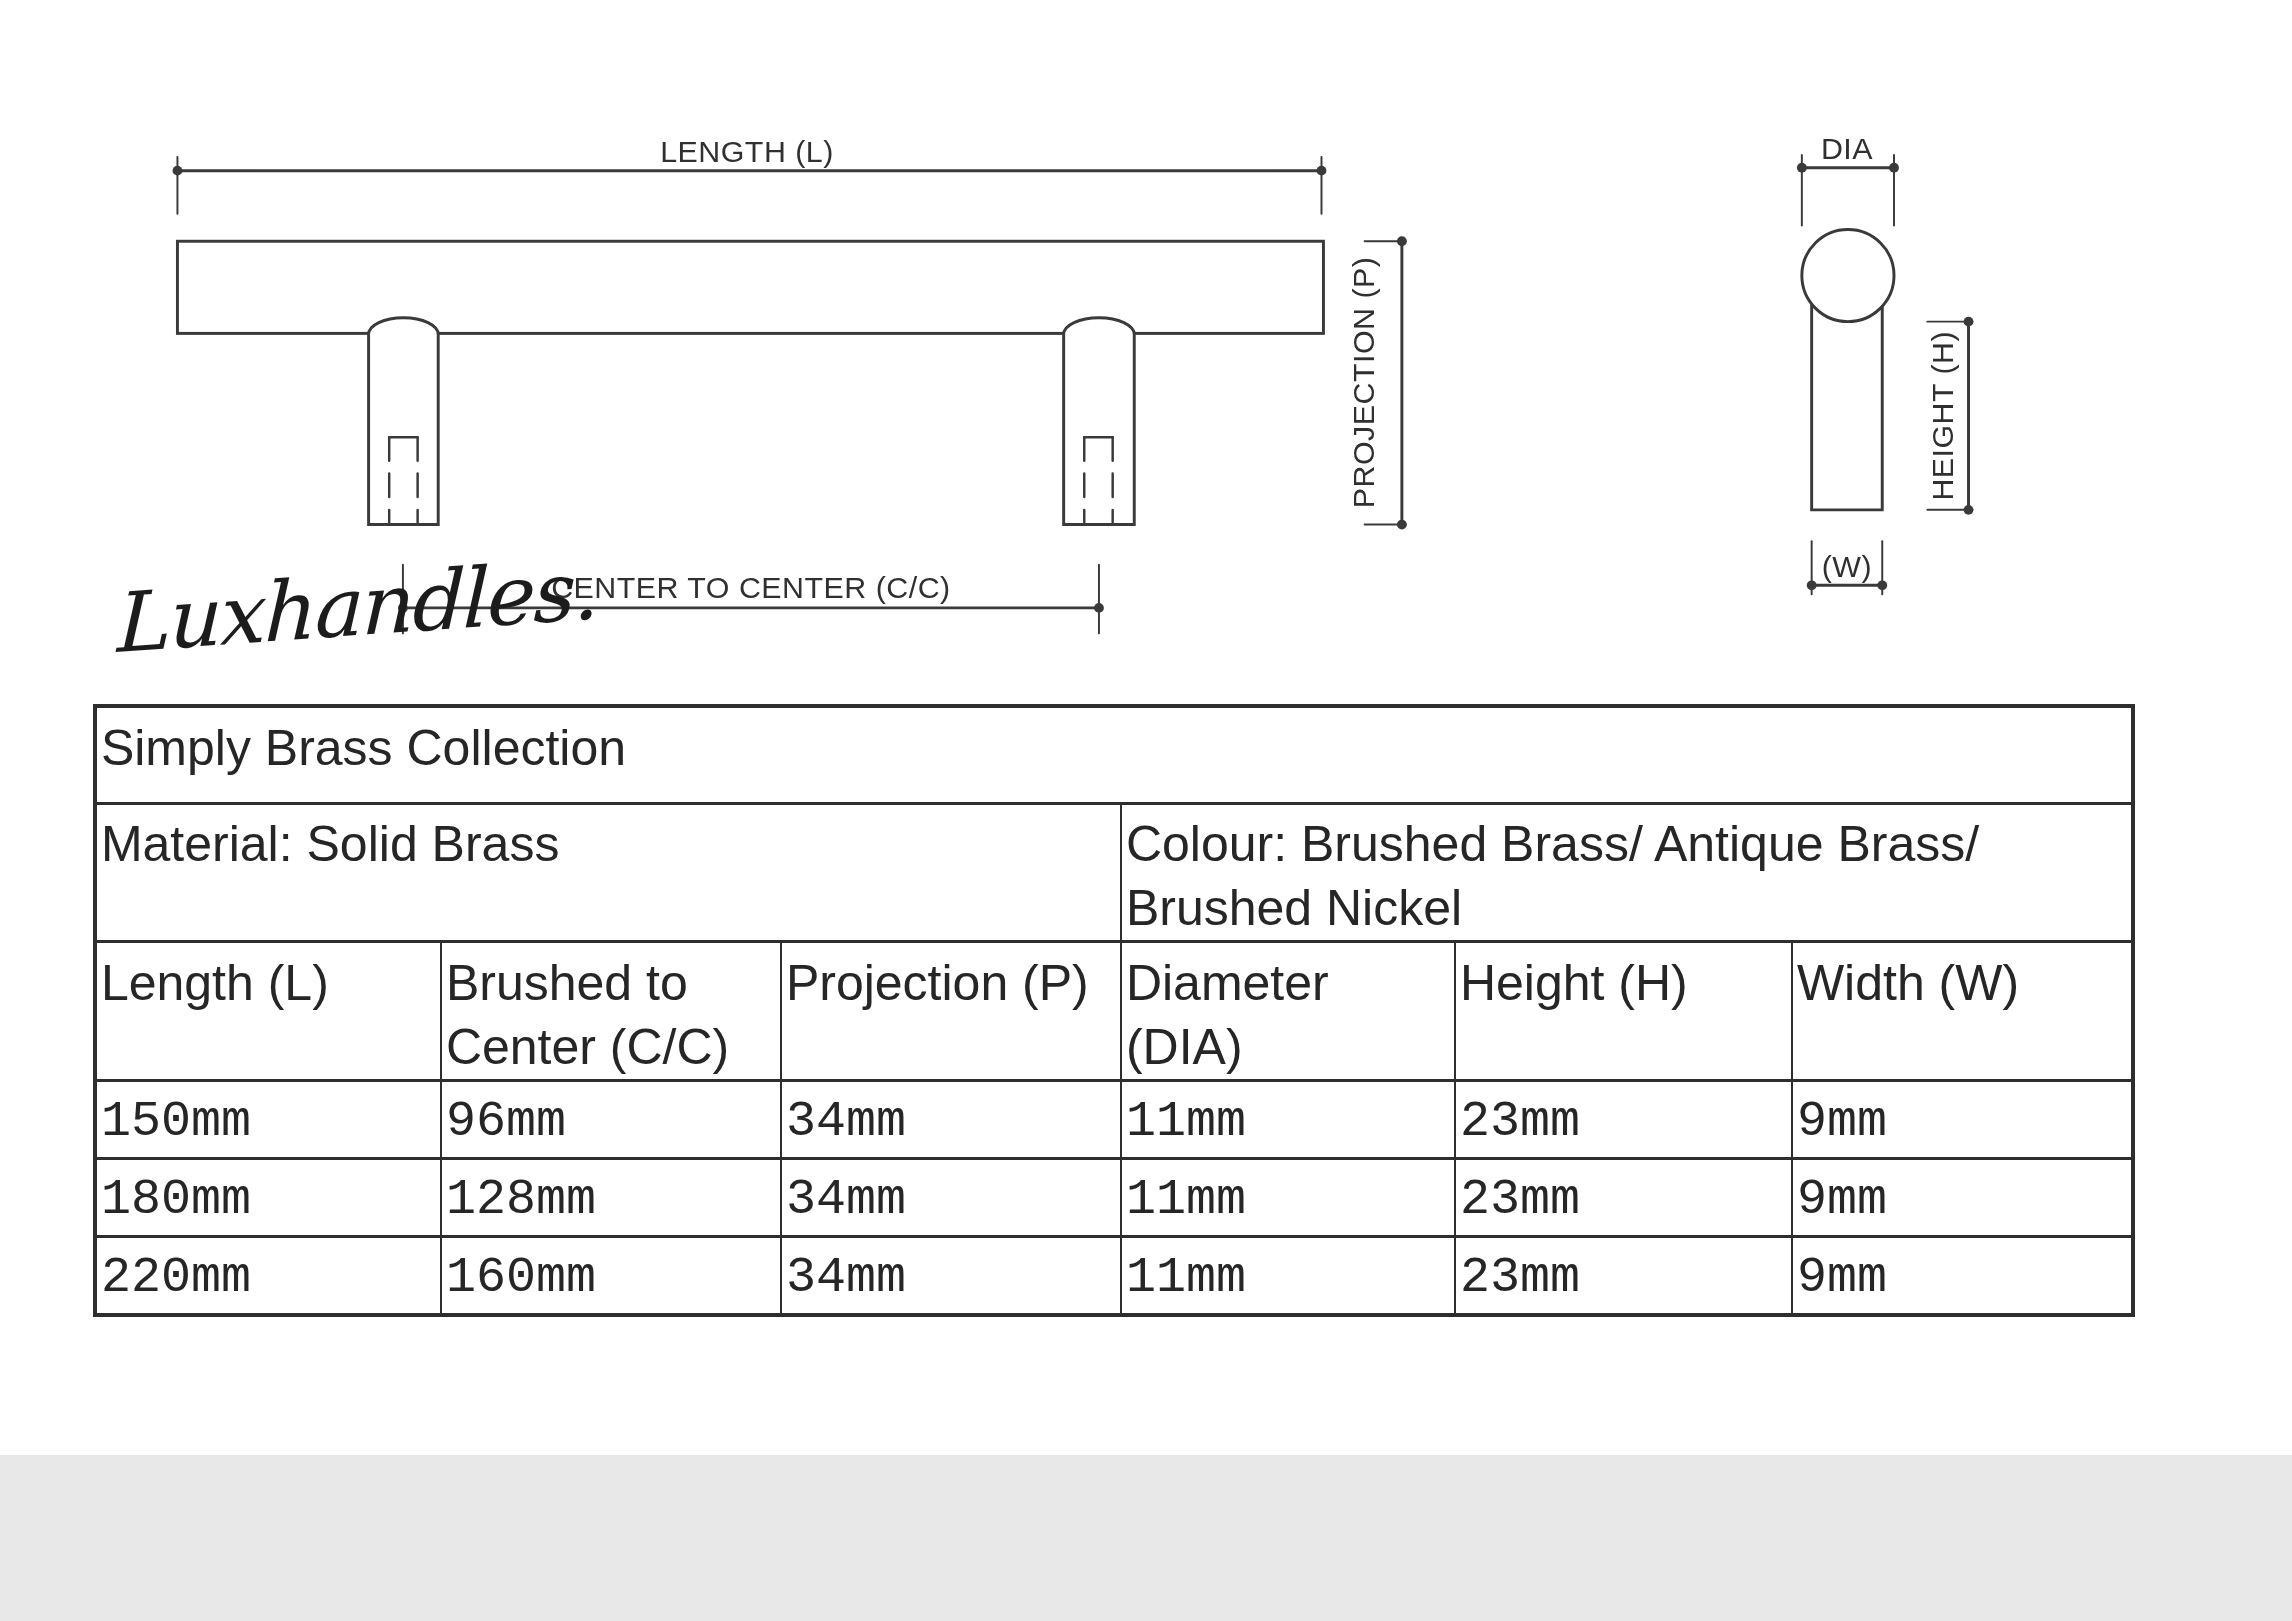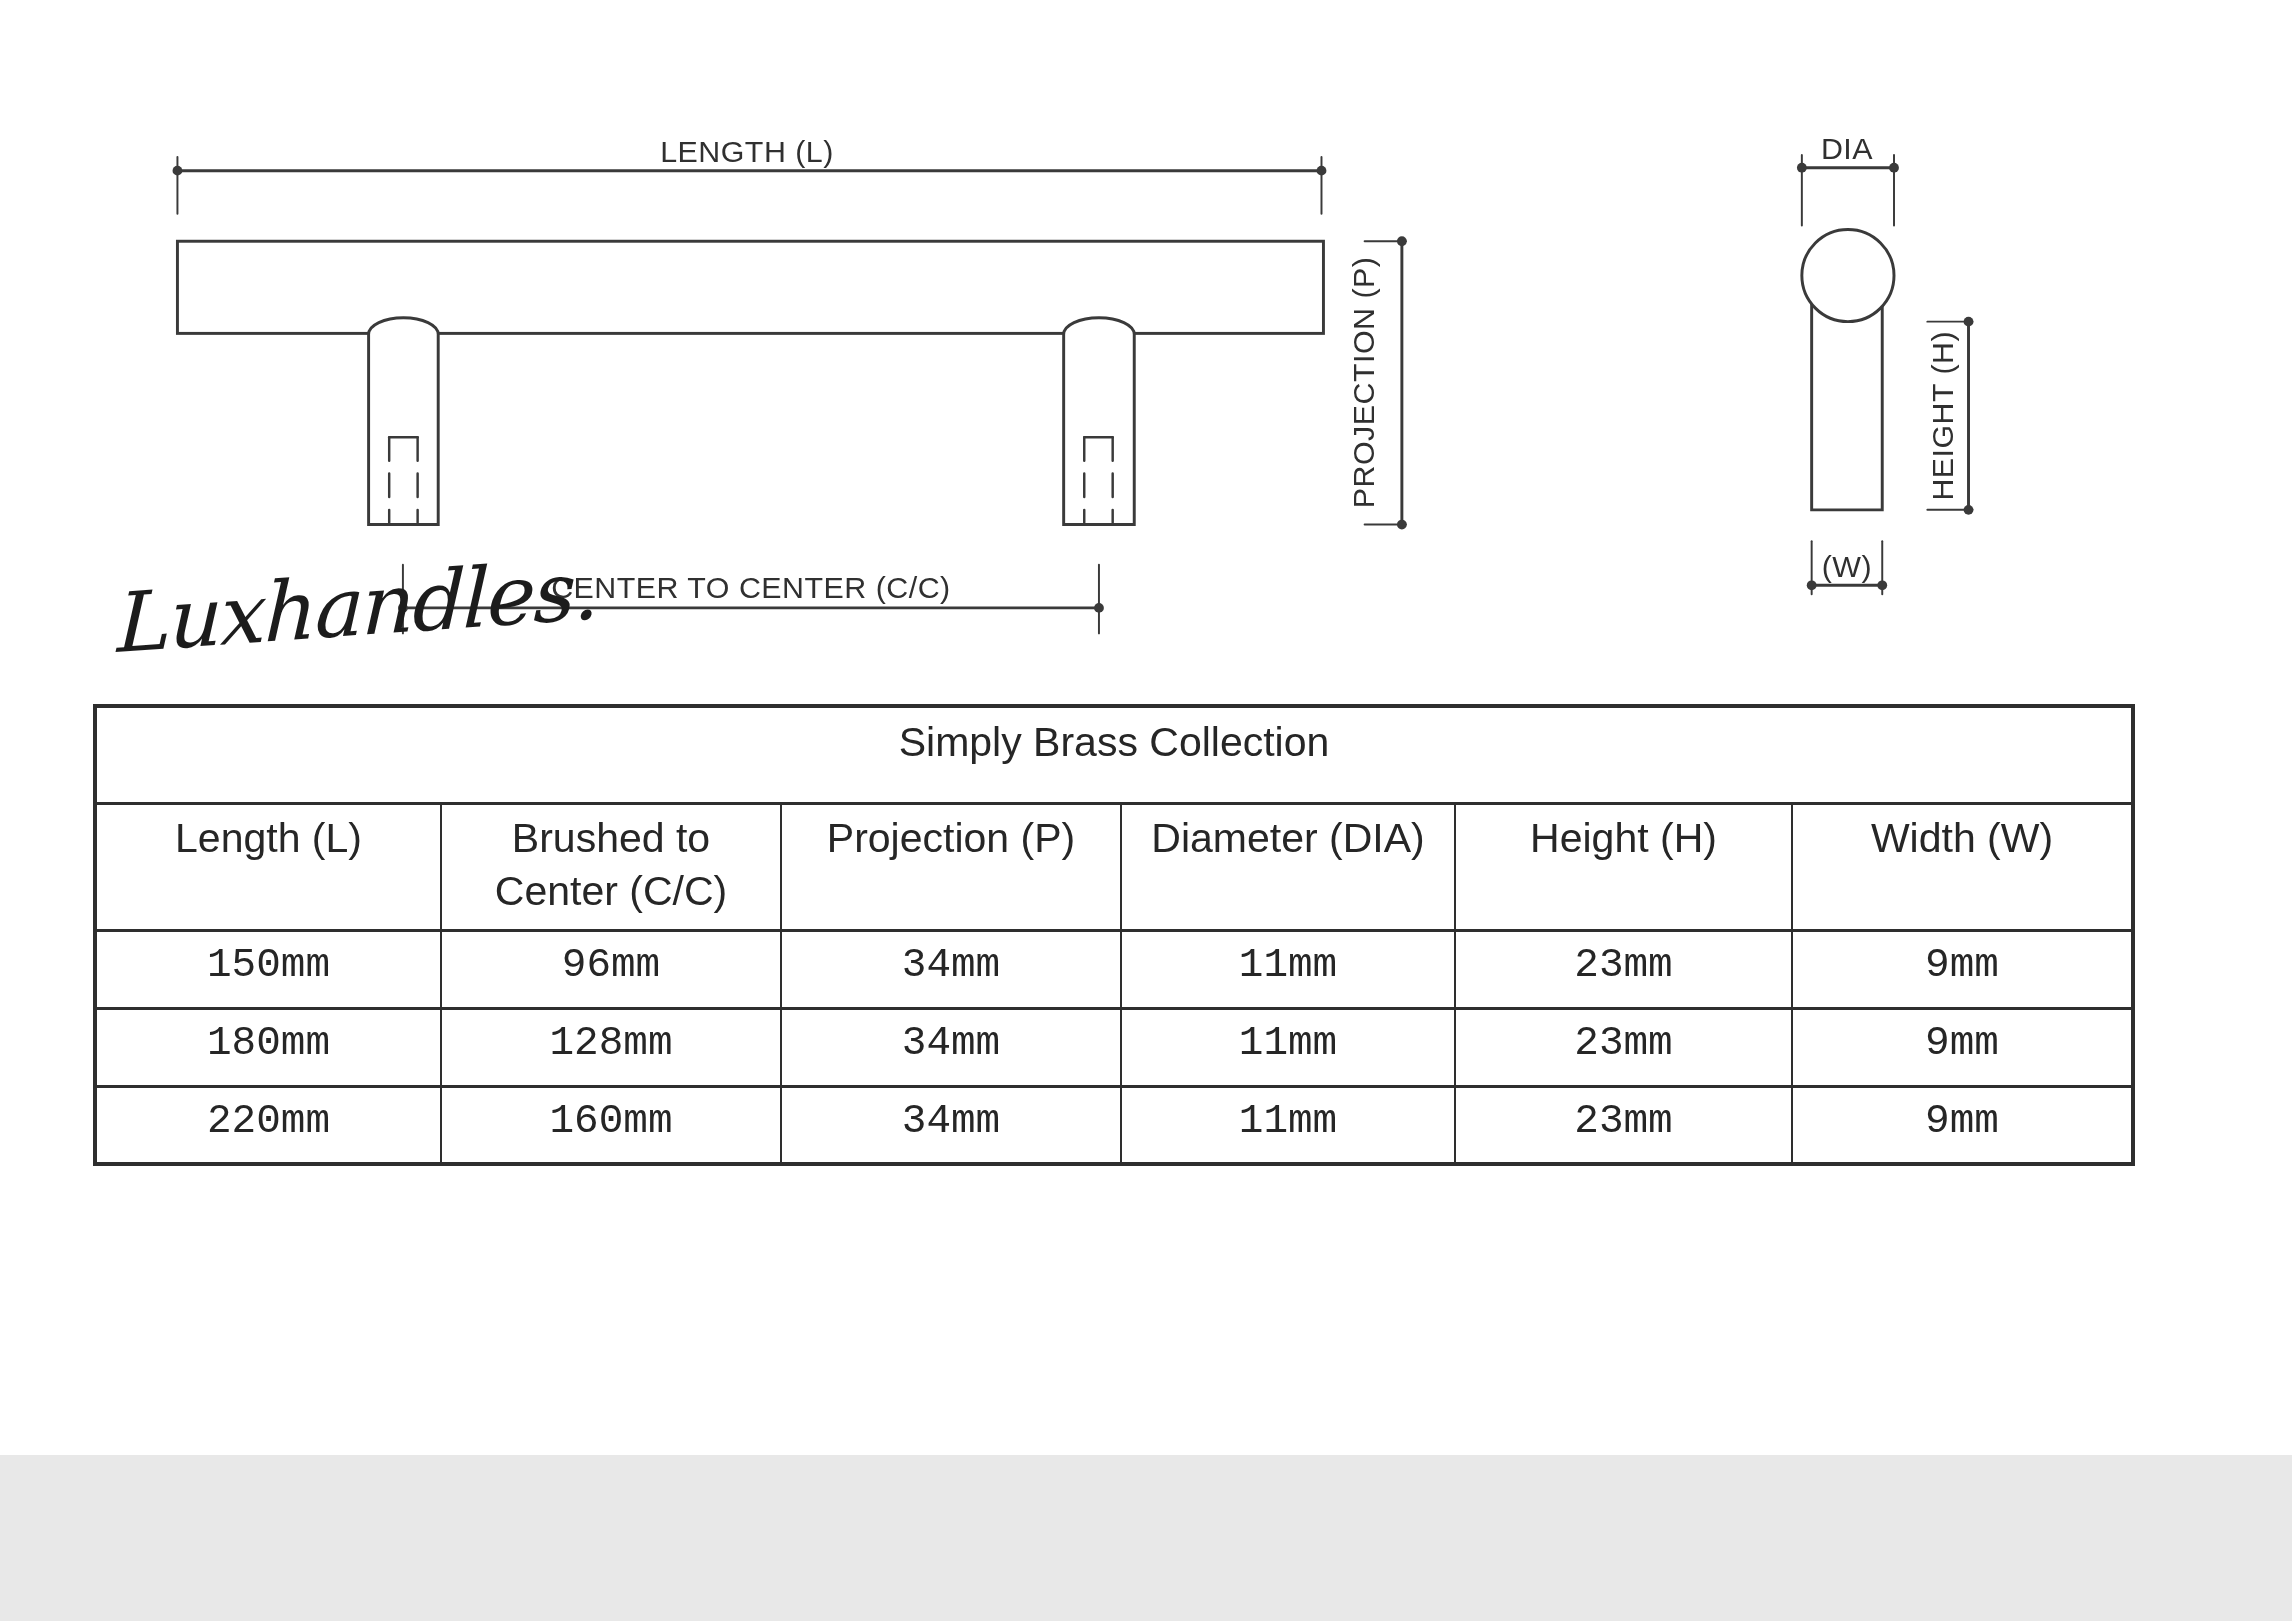--- a/index.html
+++ b/index.html
@@ -40,22 +40,22 @@
     table-layout:fixed;
     border-collapse:collapse;
     border:4.9px solid #2e2e2e;
     background:#fff;
   }
   table.spec td{
     border:2.9px solid #2e2e2e;
     border-top-width:3.9px;
     border-bottom-width:3.9px;
     vertical-align:top;
-    text-align:center;
-    font-size:41px;
+    text-align:left;
+    font-size:50px;
     color:#262626;
     padding:7.8px 3.9px 0 3.9px;
     line-height:1.28;
     overflow:hidden;
   }
   tr.title-row{height:97px;}
   tr.matcol-row{height:110px;}
   tr.header-row{height:127px;}
   tr.data-row{height:78px;font-family:Liberation Mono, monospace;}
   td.title-cell{
@@ -166,20 +166,27 @@
         <col style="width:340px">
         <col style="width:340px">
       <col style="width:334px">
         <col style="width:337px">
         <col style="width:341px">
     </colgroup>
     <tbody>
       <tr class="title-row">
         <td class="title-cell" colspan="6">Simply Brass Collection</td>
       </tr>
+      <tr class="matcol-row">
+        <td class="material-cell" colspan="3">Material: Solid Brass</td>
+        <td class="colour-cell" colspan="3">
+          <div>Colour: Brushed Brass/ Antique Brass/</div>
+          <div>Brushed Nickel</div>
+        </td>
+      </tr>
       <tr class="header-row">
         <td>
           <div class="hline">Length (L)</div>
         </td>
         <td>
           <div class="hline">Brushed to</div>
             <div class="hline">Center (C/C)</div>
         </td>
         <td>
           <div class="hline">Projection (P)</div>

